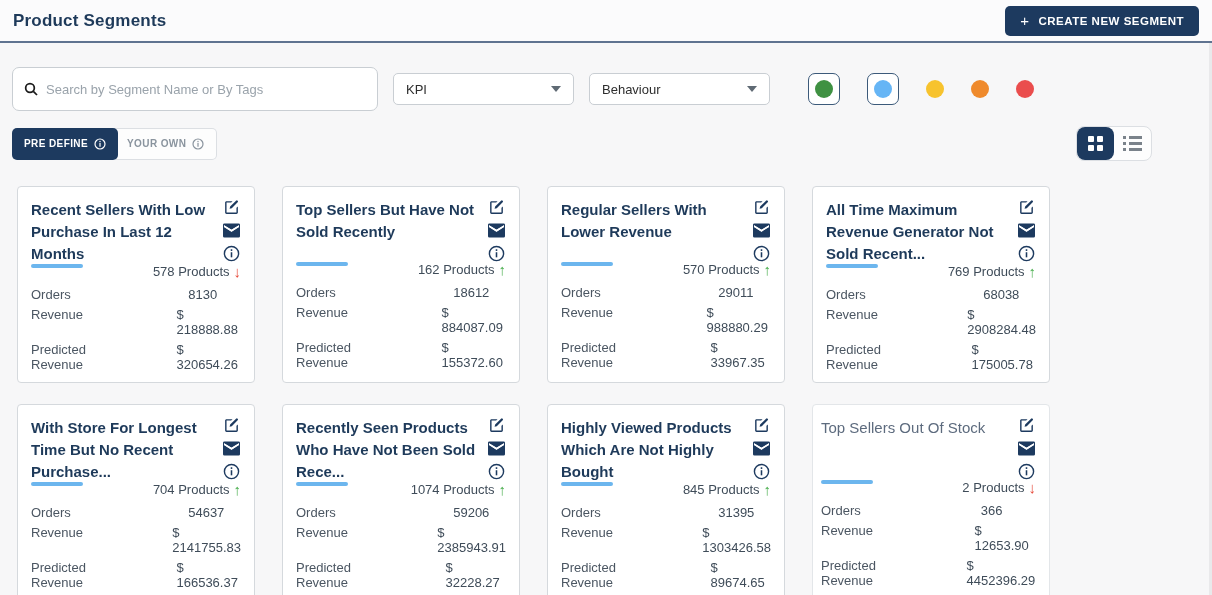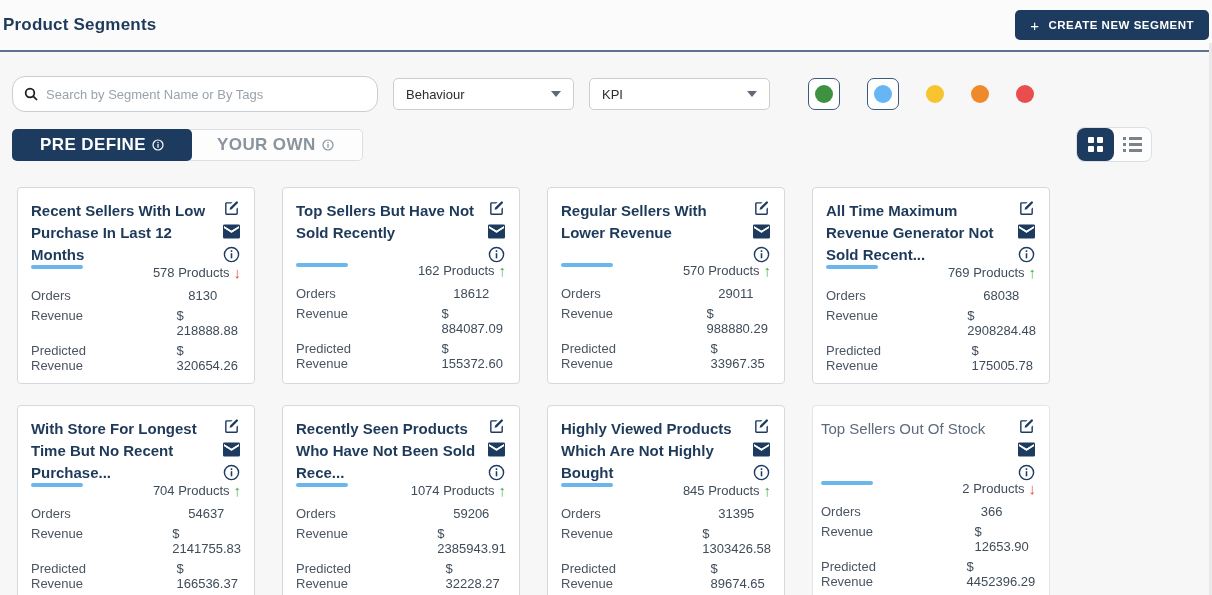--- a/index.html
+++ b/index.html
@@ -6,37 +6,37 @@
   html,body { width:1212px; height:595px; overflow:hidden; }
   body {
     font-family:"Liberation Sans", sans-serif;
     background:#f7f7f8;
     position:relative;
   }
   body::after{ content:""; position:absolute; top:43px; right:0; width:3px; bottom:0; background:#e9e9eb; }
 
   
   .header{
-    height:52px; background:#fbfbfc; border-bottom:2px solid #5f7390;
+    height:43px; background:#fbfbfc; border-bottom:2px solid #5f7390;
     display:flex; align-items:center; justify-content:space-between;
-    padding:0 3px;
+    padding:0 13px;
   }
   .page-title{ font-size:17px; font-weight:bold; color:#1e3a5a; letter-spacing:.2px; }
   .create-btn{
     background:#1d3a5f; color:#fff; border:none; border-radius:5px;
     height:30px; padding:0 15px; font-size:11.5px; font-weight:bold;
     letter-spacing:.5px; display:flex; align-items:center; gap:9px; cursor:pointer;
     font-family:"Liberation Sans", sans-serif;
   }
   .create-btn .plus{ font-size:15px; font-weight:normal; line-height:1; }
 
   
   .toolbar{ display:flex; align-items:center; margin:24px 12px 0 12px; }
   .search-box{
-    width:366px; height:36px; background:#fff; border:1px solid #c9ced3; border-radius:13px;
+    width:366px; height:44px; background:#fff; border:1px solid #c9ced3; border-radius:7px;
     display:flex; align-items:center; padding:0 10px; gap:7px;
   }
   .search-box svg{ flex:none; }
   .search-box input{
     border:none; outline:none; flex:1; font-size:13px; color:#333; background:transparent;
     font-family:"Liberation Sans", sans-serif;
   }
   .search-box input::placeholder{ color:#9aa3ab; }
   .select{
     width:181px; height:32px; background:#fff; border:1px solid #c9ced3; border-radius:5px;
@@ -50,22 +50,22 @@
   .dot-wrap{ width:18px; height:18px; display:flex; align-items:center; justify-content:center; cursor:pointer; }
   .dot-wrap.selected{
     width:32px; height:32px; background:#fff; border:1.5px solid #3c5a7a; border-radius:7px;
   }
   .dot{ width:18px; height:18px; border-radius:50%; }
 
   
   .tabs-row{ display:flex; align-items:center; justify-content:space-between; margin:15px 12px 0 12px; }
   .tabs{ display:flex; }
   .tab{
-    height:32px; display:flex; align-items:center; gap:6px; padding:0 28px;
-    font-size:17px; font-weight:bold; letter-spacing:.4px; cursor:pointer;
+    height:32px; display:flex; align-items:center; gap:6px; padding:0 12px;
+    font-size:10px; font-weight:bold; letter-spacing:.4px; cursor:pointer;
   }
   .tab.active{ background:#1d3a5f; color:#fff; border-radius:5px; z-index:1; }
   .tab.inactive{
     background:#fdfdfd; color:#8a949e; border:1px solid #dcdfe3; border-left:none;
     border-radius:0 5px 5px 0; margin-left:-3px;
   }
   .tab .i-circle{ flex:none; }
   .view-toggle{
     display:flex; background:#fdfdfd; border:1px solid #dcdfe3; border-radius:8px; margin-right:48px;
   }
@@ -119,25 +119,25 @@
 
 <div class="toolbar">
   <div class="search-box">
     <svg width="16" height="16" viewBox="0 0 24 24" fill="none" stroke="#1b1b1b" stroke-width="2.6">
       <circle cx="10.5" cy="10.5" r="6.5"></circle>
         <line x1="15.5" y1="15.5" x2="21" y2="21"></line>
     </svg>
     <input type="text" placeholder="Search by Segment Name or By Tags" style="">
   </div>
   <div class="select">
+    <span>KPI</span>
+    <span class="caret"></span>
+  </div>
+  <div class="select">
     <span>Behaviour</span>
-    <span class="caret"></span>
-  </div>
-  <div class="select">
-    <span>KPI</span>
     <span class="caret"></span>
   </div>
   <div class="dots">
       <div class="dot-wrap selected">
         <span class="dot" style="background: rgb(63, 145, 66);"></span>
       </div>
       <div class="dot-wrap selected">
         <span class="dot" style="background: rgb(102, 181, 245);"></span>
       </div>
       <div class="dot-wrap">

